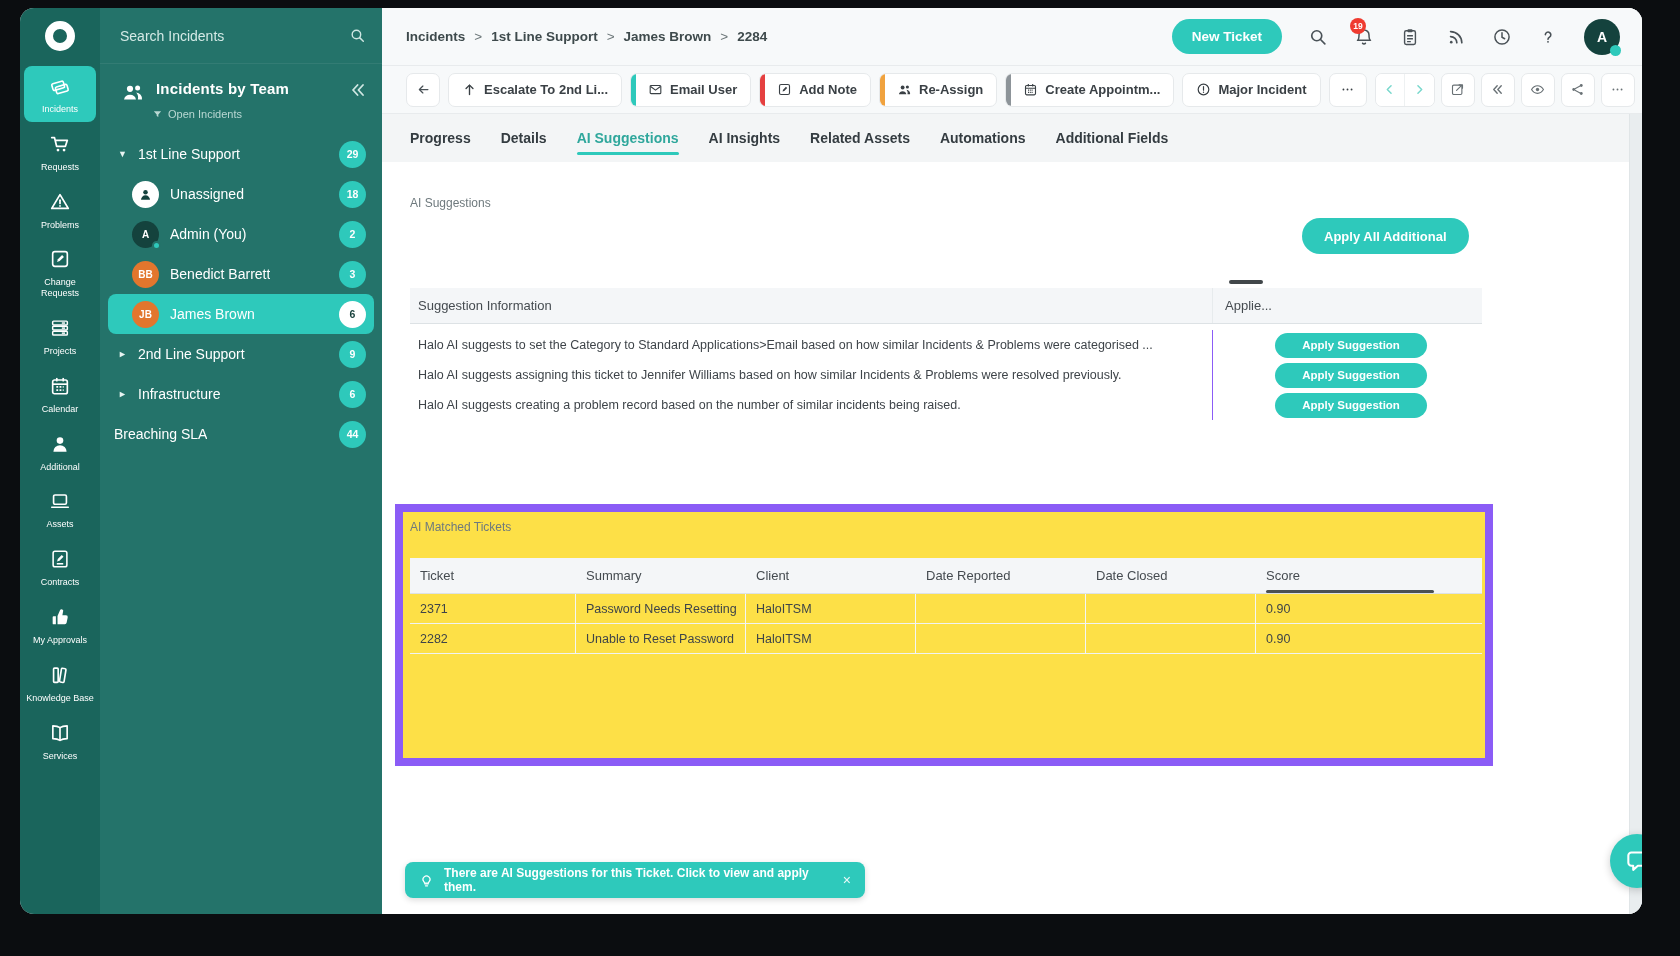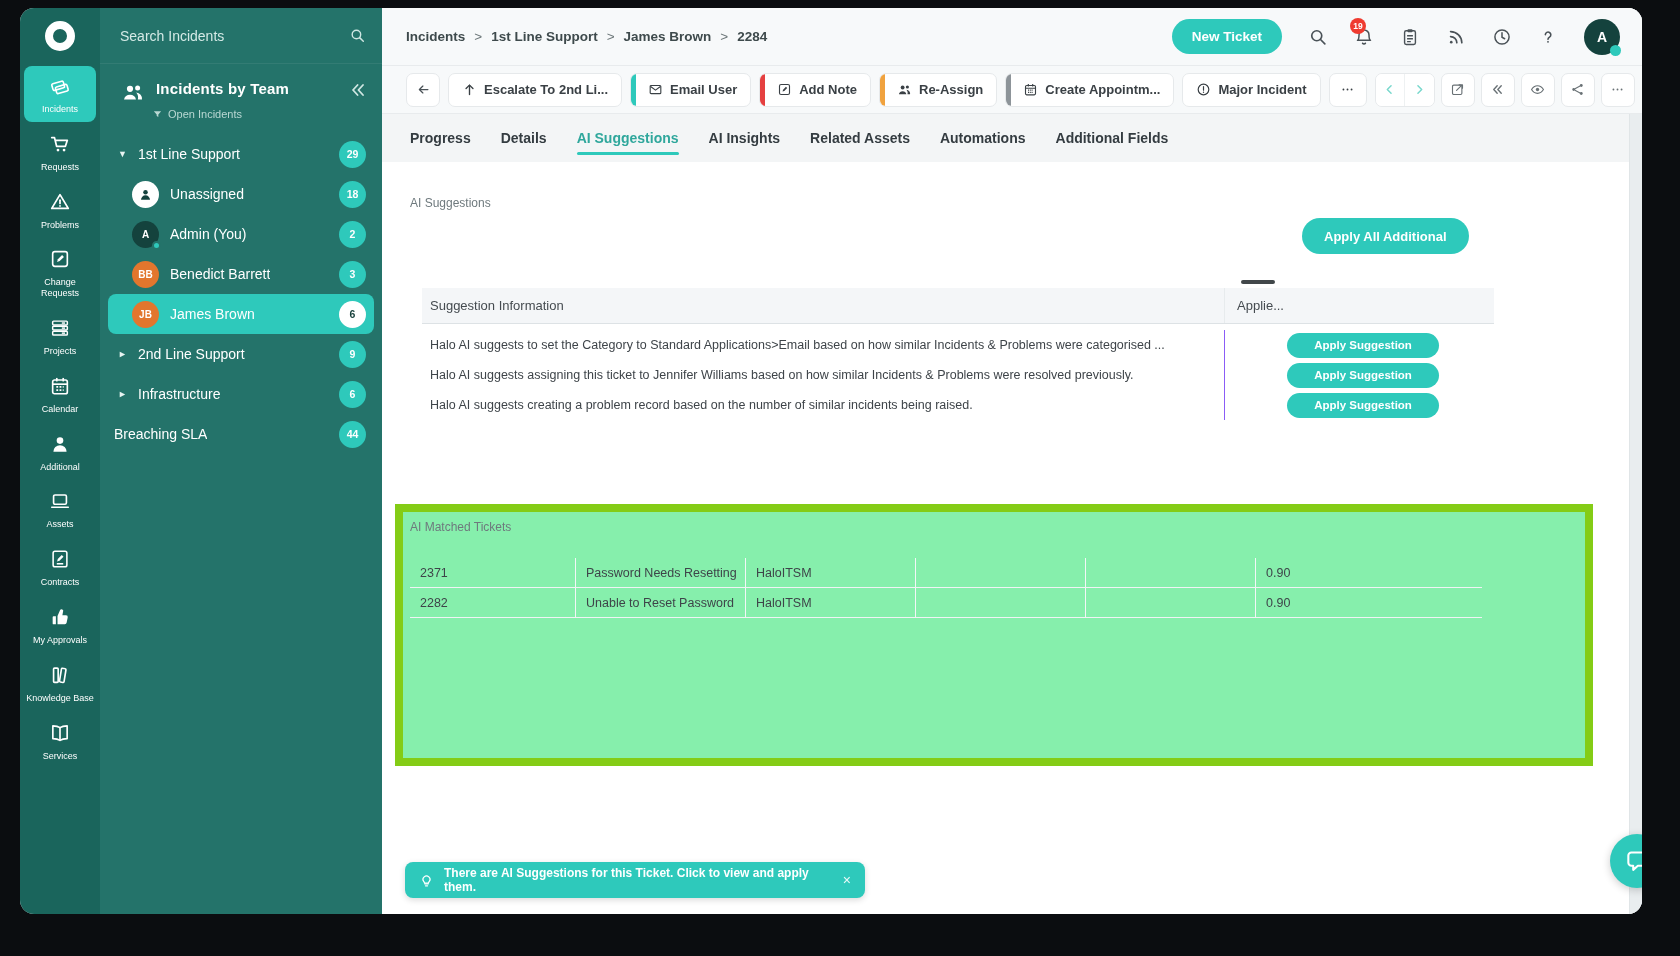--- a/index.html
+++ b/index.html
@@ -96,32 +96,32 @@
   .tabs { display:flex; gap:30px; padding:0 28px; height:48px; align-items:center; background:#f3f5f6; margin-right:13px; flex-shrink:0; }
   .tab { font-size:14px; font-weight:600; color:#343c41; position:relative; height:100%; display:flex; align-items:center; cursor:pointer; white-space:nowrap; }
   .tab.active { color:#2fa throwable; }
   .tab.active { color:#2fa79c; }
   .tab.active::after { content:""; position:absolute; left:0; right:0; bottom:7px; height:3px; border-radius:2px; background:#2ec9bb; }
   .content { flex:1; background:#ffffff; margin-right:13px; position:relative; }
 
   .sec-label { position:absolute; font-size:12px; color:#6e797d; }
   .apply-all { position:absolute; left:920px; top:56px; height:36px; padding:0 22px; border:none; border-radius:18px; background:#2ec9bb; color:#fff; font-size:13px; font-weight:700; cursor:pointer; font-family:inherit; }
 
-  .sugg-table { position:absolute; left:28px; top:126px; width:1072px;margin-left:12px; }
+  .sugg-table { position:absolute; left:28px; top:126px; width:1072px; }
   .sugg-resize { position:absolute; left:819px; top:-8px; width:34px; height:4px; background:#41474a; border-radius:2px; cursor:col-resize; }
   .sugg-head { display:grid; grid-template-columns:802px 270px; height:36px; background:#f4f6f8; border-bottom:1px solid #dde2e5; align-items:center; font-size:13px; color:#454b50; }
   .sugg-head .sh1 { padding-left:8px; }
   .sugg-head .sh2 { padding-left:12px; border-left:1px solid #e7ebed; height:100%; display:flex; align-items:center; }
   .sugg-rows { padding-top:6px; }
   .sugg-row { display:grid; grid-template-columns:802px 270px; height:30px; align-items:center; cursor:pointer; }
   .sugg-text { padding-left:8px; font-size:12.5px; color:#3e4449; white-space:nowrap; overflow:hidden; text-overflow:ellipsis; }
   .sugg-action { border-left:1px solid #8b5cf6; height:100%; display:flex; align-items:center; justify-content:flex-end; padding-right:55px; }
   .apply-btn { width:152px; height:25px; border:none; border-radius:13px; background:#2ec9bb; color:#fff; font-size:11.5px; font-weight:700; cursor:pointer; font-family:inherit; }
 
-  .red-box { position:absolute; left:13px; top:342px; width:1198px; height:262px; border:8px solid #84cc16; background:#86efac; }
+  .red-box { position:absolute; left:13px; top:342px; width:1098px; height:262px; border:8px solid #8b5cf6; background:#fde047; }
   .matched-label { position:absolute; left:7px; top:8px; font-size:12px; color:#6e797d; }
   .matched-table { position:absolute; left:7px; top:46px; width:1072px; }
   .m-head { display:grid; grid-template-columns:166px 170px 170px 170px 170px 1fr; height:36px; background:#f4f6f8; border-bottom:1px solid #dde2e5; }
   .m-hcell { display:flex; align-items:center; padding-left:10px; font-size:13px; color:#454b50; position:relative; cursor:pointer; }
   .m-hcell.sorted::after { content:""; position:absolute; left:10px; bottom:0; width:168px; height:3px; background:#4b5154; border-radius:2px; }
   .m-row { display:grid; grid-template-columns:166px 170px 170px 170px 170px 1fr; height:30px; border-bottom:1px solid #f0f3f4; cursor:pointer; }
   .m-cell { display:flex; align-items:center; padding-left:10px; font-size:12.5px; color:#3e4449; border-right:1px solid #f3f6f7; white-space:nowrap; overflow:hidden; }
   .m-cell:last-child { border-right:none; }
 
   .toast { position:absolute; left:23px; top:700px; width:460px; height:36px; background:#2ec9bb; border-radius:8px; display:flex; align-items:center; gap:10px; padding:0 14px; color:#fff; cursor:pointer; box-shadow:0 2px 6px rgba(0,0,0,.15); }
@@ -579,20 +579,28 @@
     <div class="sugg-action">
       <button class="apply-btn">Apply Suggestion</button>
     </div>
   </div>
             </div>
         </div>
 
         <div class="red-box">
           <div class="matched-label">AI Matched Tickets</div>
           <div class="matched-table">
+            <div class="m-head" id="m-head">
+                <div class="m-hcell">Ticket</div>
+                <div class="m-hcell">Summary</div>
+                <div class="m-hcell">Client</div>
+                <div class="m-hcell">Date Reported</div>
+                <div class="m-hcell">Date Closed</div>
+                <div class="m-hcell sorted">Score</div>
+              </div>
             <div id="m-body">
                 <div class="m-row">
                   <div class="m-cell">2371</div>
                   <div class="m-cell">Password Needs Resetting</div>
                   <div class="m-cell">HaloITSM</div>
                   <div class="m-cell"></div>
                   <div class="m-cell"></div>
                   <div class="m-cell">0.90</div>
                 </div>
                 <div class="m-row">

